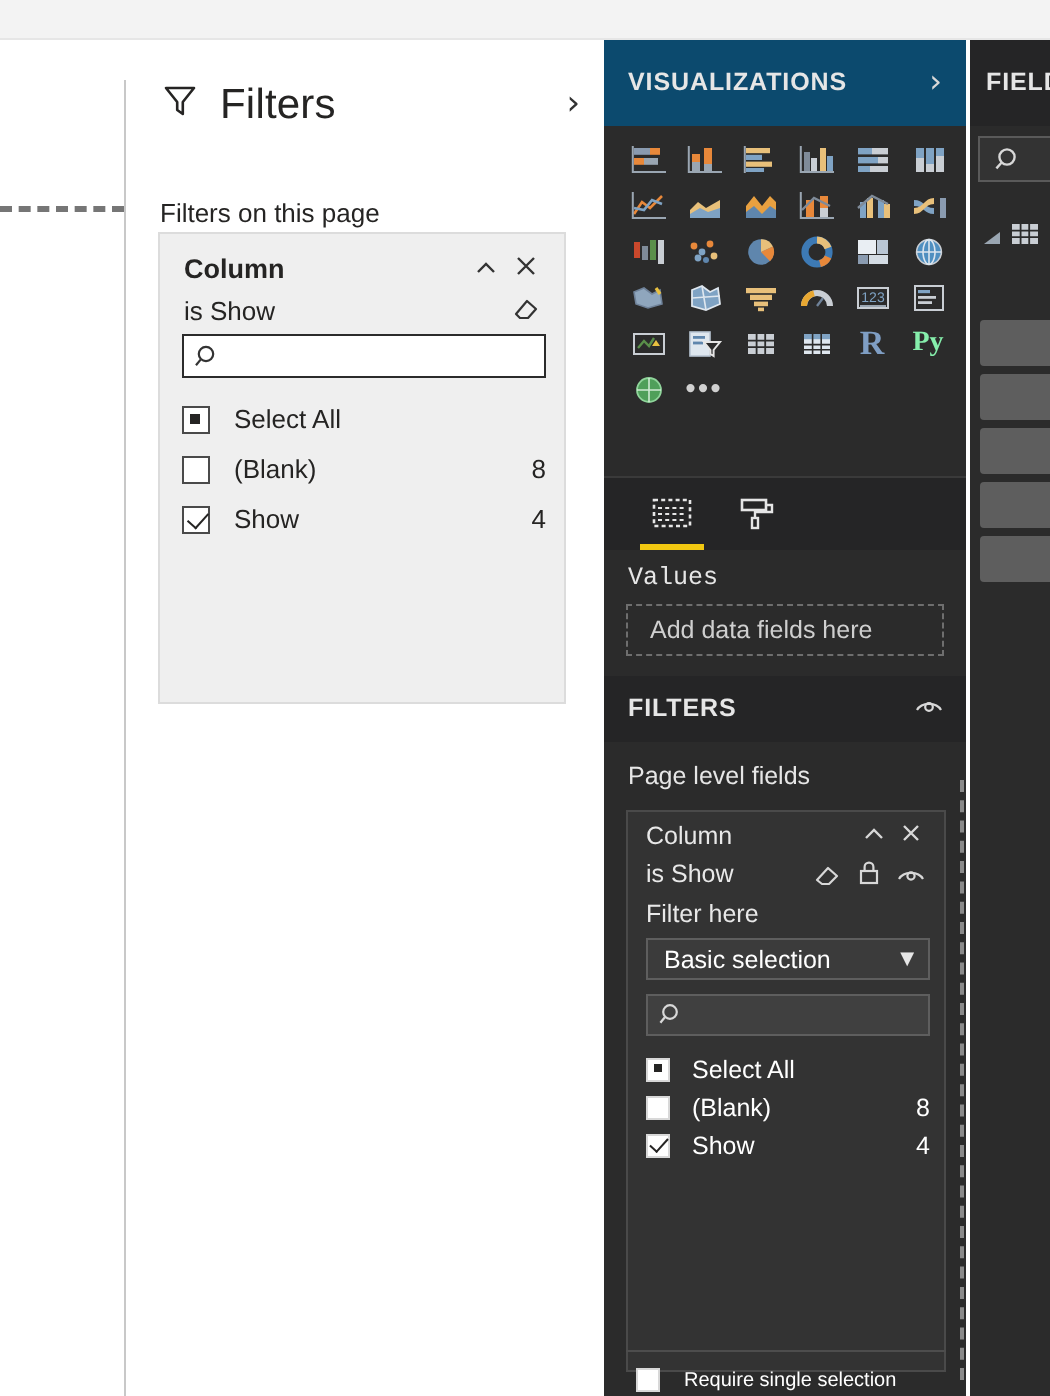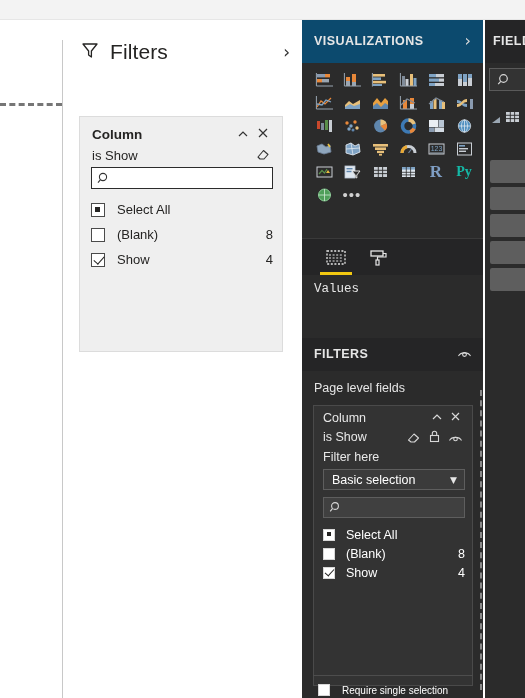--- a/index.html
+++ b/index.html
@@ -152,20 +152,21 @@
   <div class="filters-pane">
     <div class="fp-header">
       <span>
         <svg width="20" height="20" viewBox="0 0 20 20">
             <path d="M3 4 L17 4 L11.4 11 L11.4 17 L8.6 15 L8.6 11 Z" fill="none" stroke="#252423" stroke-width="1.3" stroke-linejoin="round"></path>
           </svg>
       </span>
       <span class="fp-title">Filters</span>
     </div>
     <div class="fp-collapse">›</div>
+    <div class="fp-subtitle">Filters on this page</div>
 
     <div class="fcard">
       <div class="fcard-title">Column</div>
       <div class="fcard-sub">is Show</div>
 
       <span class="fcard-ic ic-chev">
         <svg width="14" height="14" viewBox="0 0 14 14">
             <path d="M3 9 L7 5 L11 9" fill="none" stroke="#333" stroke-width="1.2"></path>
           </svg>
       </span>
@@ -432,21 +433,21 @@
           </svg>
         </div>
       <div class="vicon">
           <svg width="19" height="16" viewBox="0 0 19 16">
             <rect x="3" y="3" width="13" height="10" fill="#dfe7ef"></rect>
             <rect x="3" y="3" width="13" height="2.6" fill="#7fa3c4"></rect>
             <path d="M3 8.3 L16 8.3 M3 10.9 L16 10.9 M7.3 3 L7.3 13 M11.6 3 L11.6 13" stroke="#2b2b2b" stroke-width="0.8"></path>
           </svg>
         </div>
       <div class="vicon txt" style="color:#7f9ec4;">R</div>
-      <div class="vicon txt" style="color:#14b8a6;font-size:14px;text-align:right;">Py</div>
+      <div class="vicon txt" style="color:#86efac;font-size:14px;text-align:right;">Py</div>
 
       <div class="vicon">
           <svg width="19" height="16" viewBox="0 0 19 16">
             <circle cx="9.5" cy="8" r="6" fill="#4f9f5a" stroke="#8fd49a" stroke-width="0.9"></circle>
             <path d="M3.5 8 L15.5 8 M9.5 2 L9.5 14" stroke="#cfead4" stroke-width="0.8"></path>
           </svg>
         </div>
       <div class="vicon dots">•••</div>
     </div>
 
@@ -465,20 +466,23 @@
               <rect x="4" y="3" width="12" height="5" fill="none" stroke="#e6e6e6" stroke-width="1.3"></rect>
               <path d="M16 5.5 L19 5.5 L19 9 L10.5 9 L10.5 12" fill="none" stroke="#e6e6e6" stroke-width="1.2"></path>
               <rect x="9" y="12" width="3" height="5" fill="none" stroke="#e6e6e6" stroke-width="1.2"></rect>
             </svg>
         </span>
       </div>
       <div class="vtab-underline"></div>
     </div>
 
     <div class="values-lbl">Values</div>
+    <div class="dropzone">
+      <span>Add data fields here</span>
+    </div>
 
     <div class="filters-head">
       <div class="filters-head-t">FILTERS</div>
       <span class="filters-head-eye">
         <svg width="15" height="13" viewBox="0 0 15 13">
             <path d="M1.5 8 A6.5 5 0 0 1 13.5 8" fill="none" stroke="#d8d8d8" stroke-width="1.1"></path>
             <circle cx="7.5" cy="6.5" r="1.9" fill="none" stroke="#d8d8d8" stroke-width="1.1"></circle>
           </svg>
       </span>
     </div>

